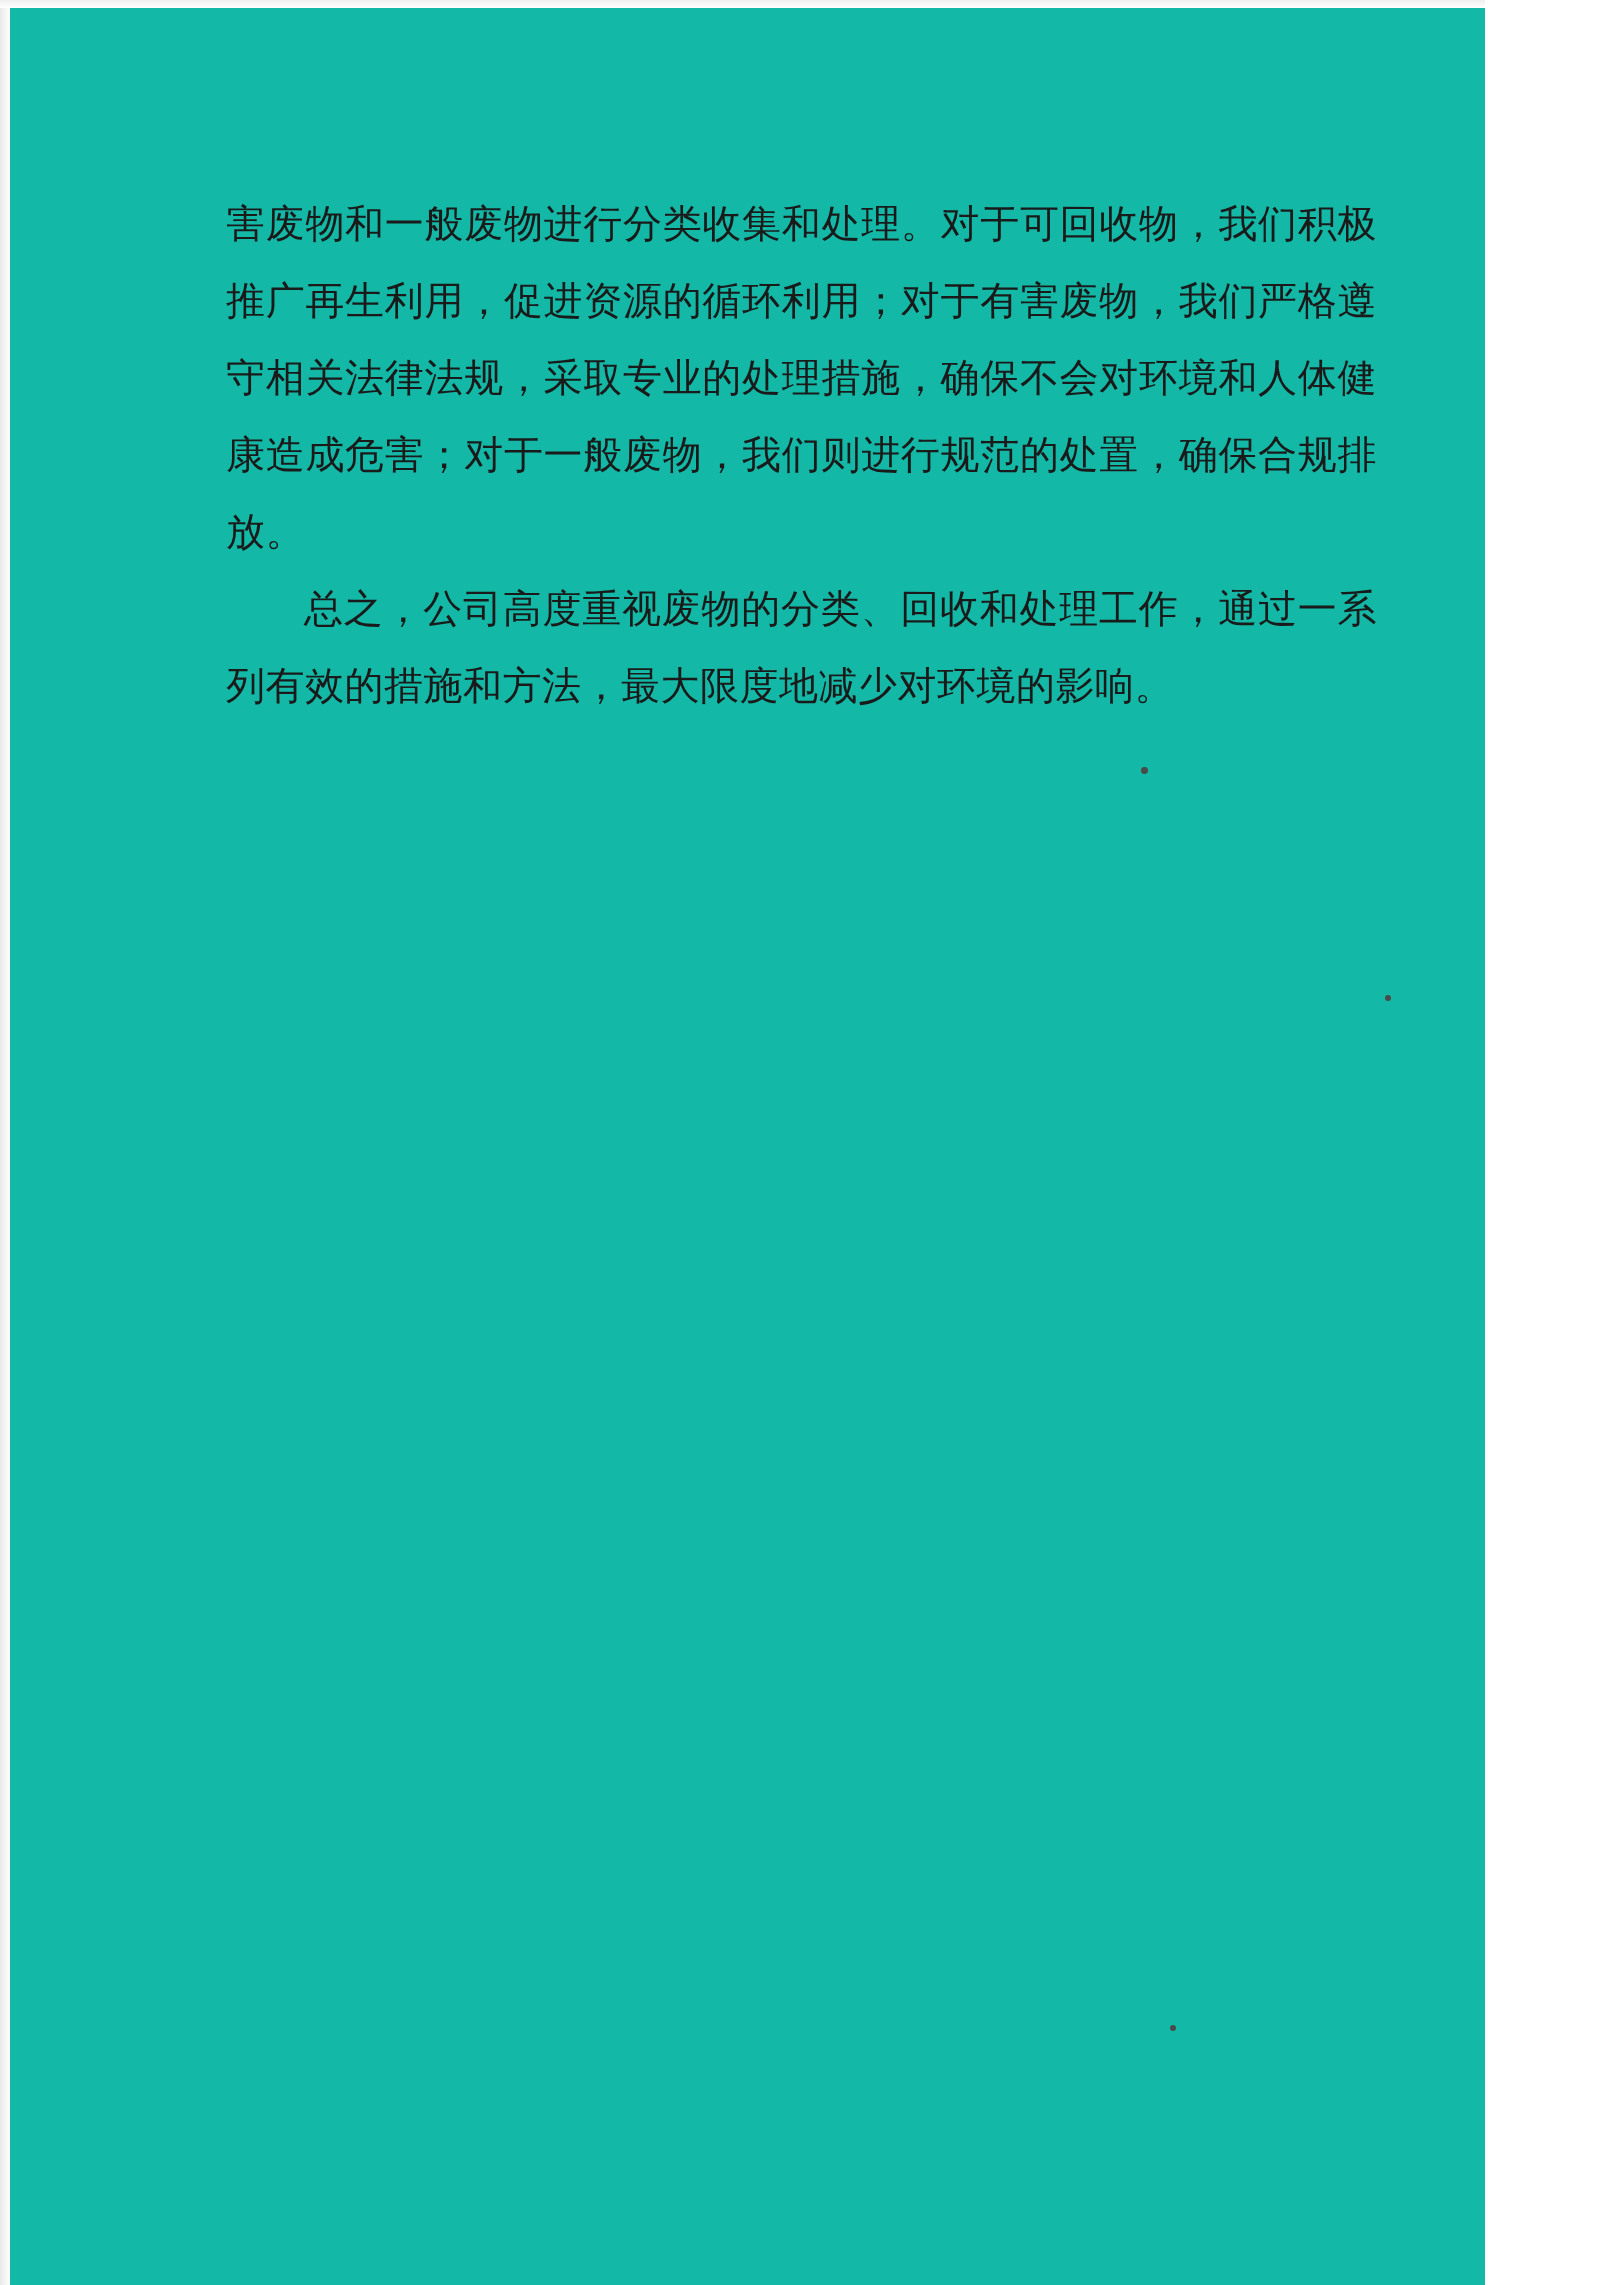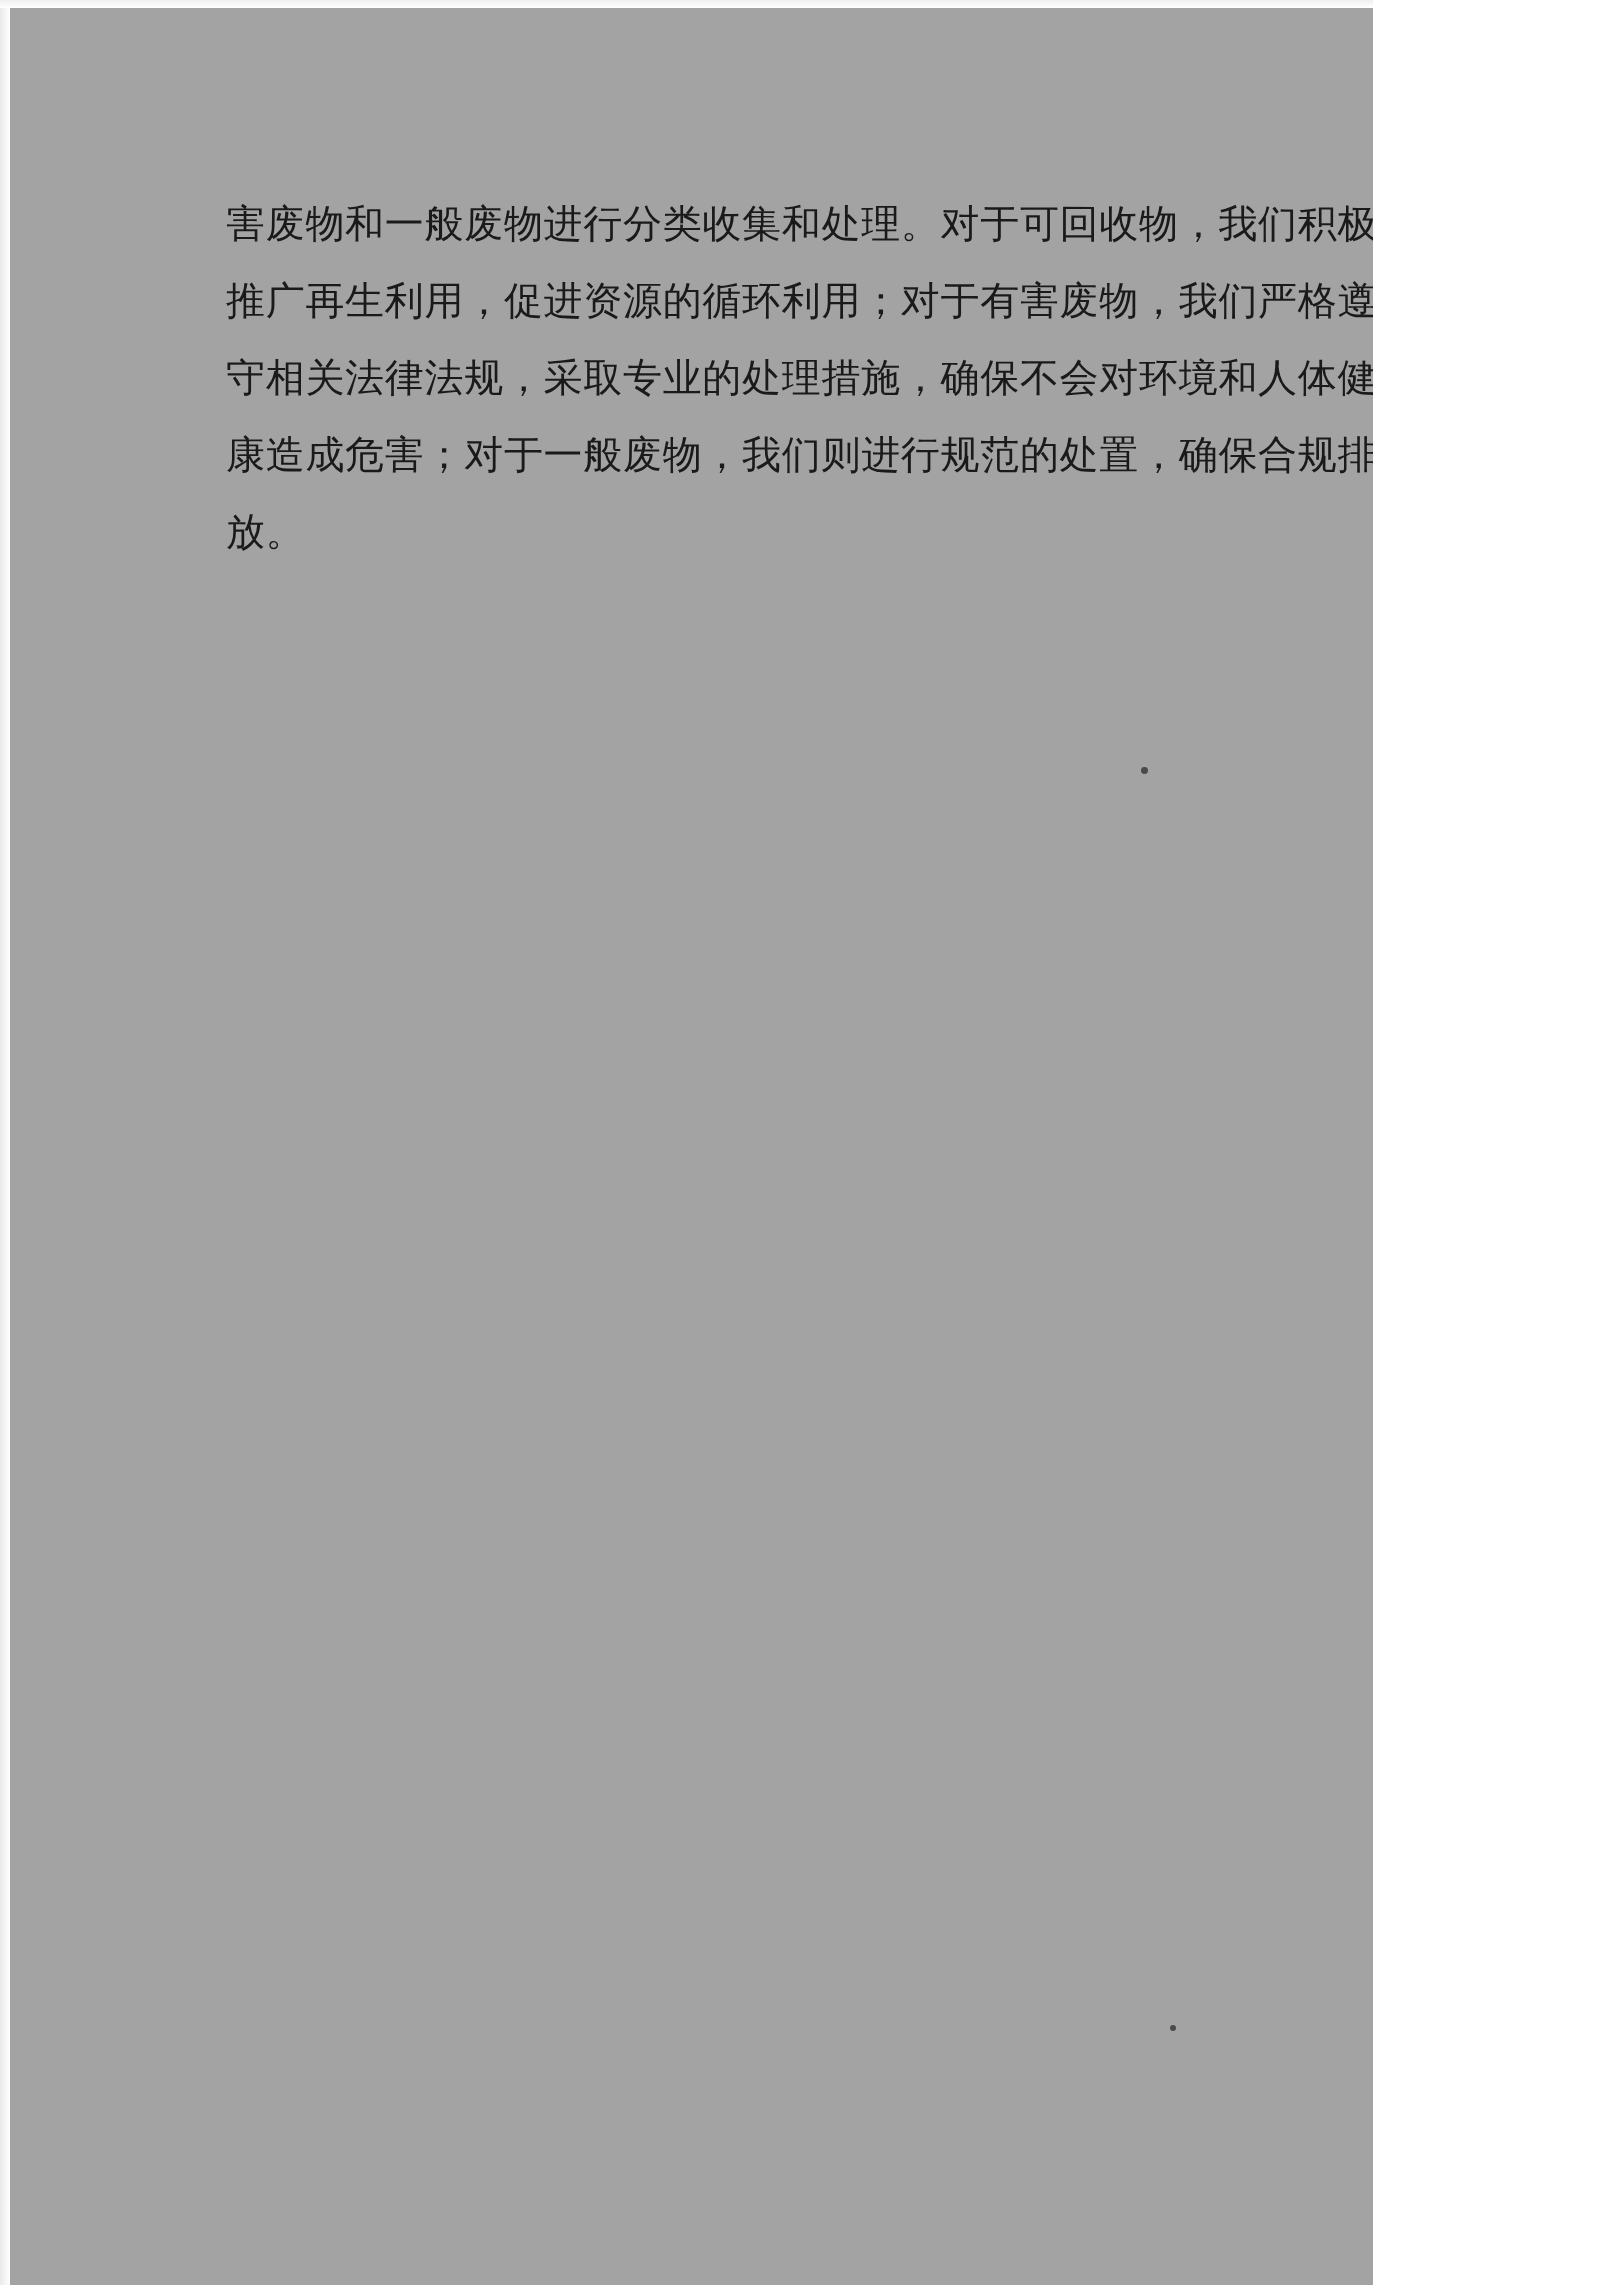--- a/index.html
+++ b/index.html
@@ -5,23 +5,23 @@
   html, body {
     margin: 0;
     padding: 0;
     background: #ffffff;
   }
   body {
     font-family: "DejaVu Serif", "Liberation Serif", serif;
   }
   .page {
     position: relative;
-    width: 1373px;
+    width: 1485px;
     height: 2286px;
-    background: #a3a3a3;
+    background: #14b8a6;
     overflow: hidden;
   }
   
   .scan-edge-left {
     position: absolute;
     left: 0;
     top: 0;
     width: 9.8px;
     height: 2286px;
     background: linear-gradient(to right, #e9e9e9, #ffffff);
@@ -78,16 +78,17 @@
   <div class="scan-edge-left"></div>
   <div class="scan-edge-top"></div>
   <div class="scan-line-right"></div>
 
   <div class="speck" style="left:1141px; top:767px; width:6.8px; height:6.8px;"></div>
   <div class="speck" style="left:1385px; top:995px; width:5.9px; height:5.9px;"></div>
   <div class="speck" style="left:1170px; top:2025px; width:5.9px; height:5.9px;"></div>
 
   <div class="doc-body">
     <p class="para">害废物和一般废物进行分类收集和处理。对于可回收物，我们积极推广再生利用，促进资源的循环利用；对于有害废物，我们严格遵守相关法律法规，采取专业的处理措施，确保不会对环境和人体健康造成危害；对于一般废物，我们则进行规范的处置，确保合规排放。</p>
+    <p class="para indent">总之，公司高度重视废物的分类、回收和处理工作，通过一系列有效的措施和方法，最大限度地减少对环境的影响。</p>
   </div>
 
 </div>
 
 
 </body></html>

